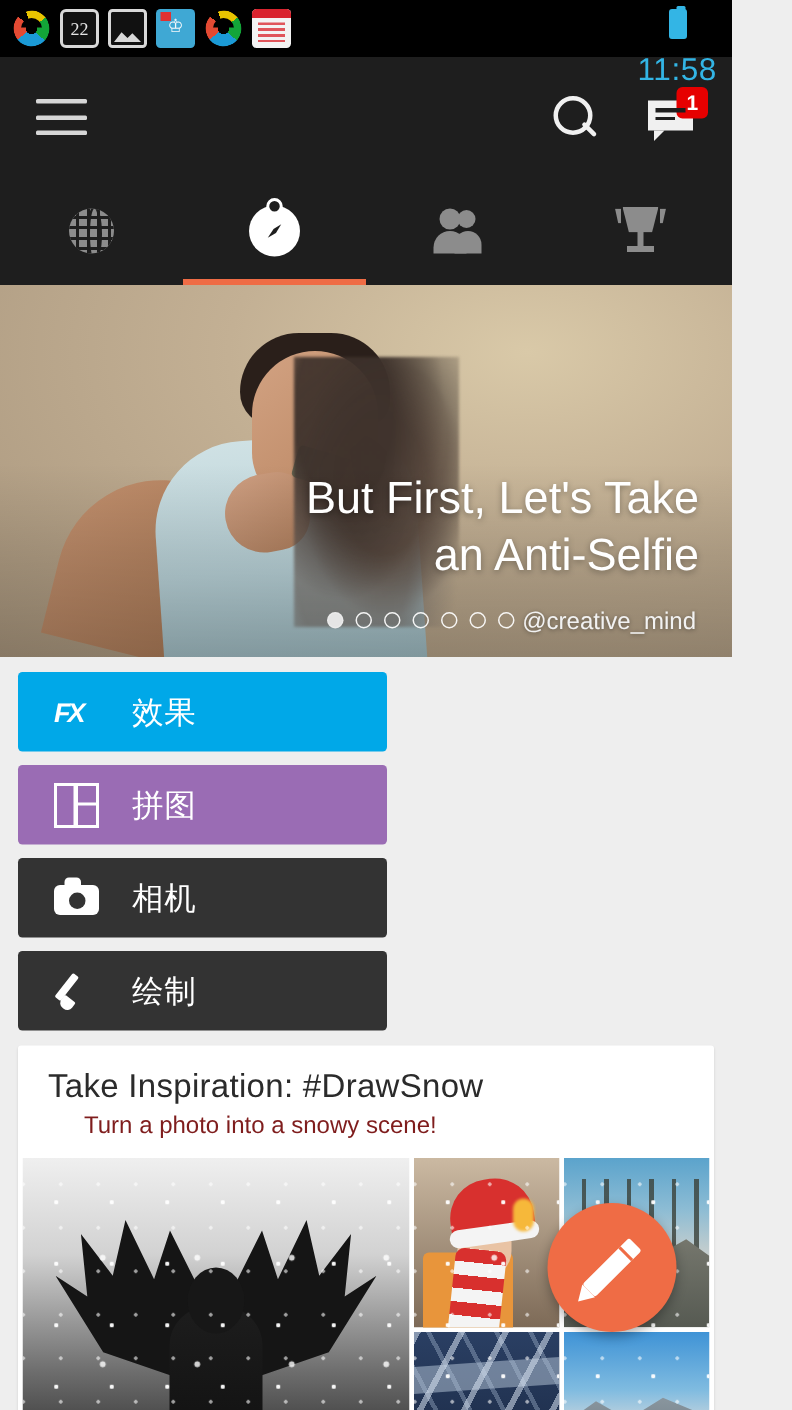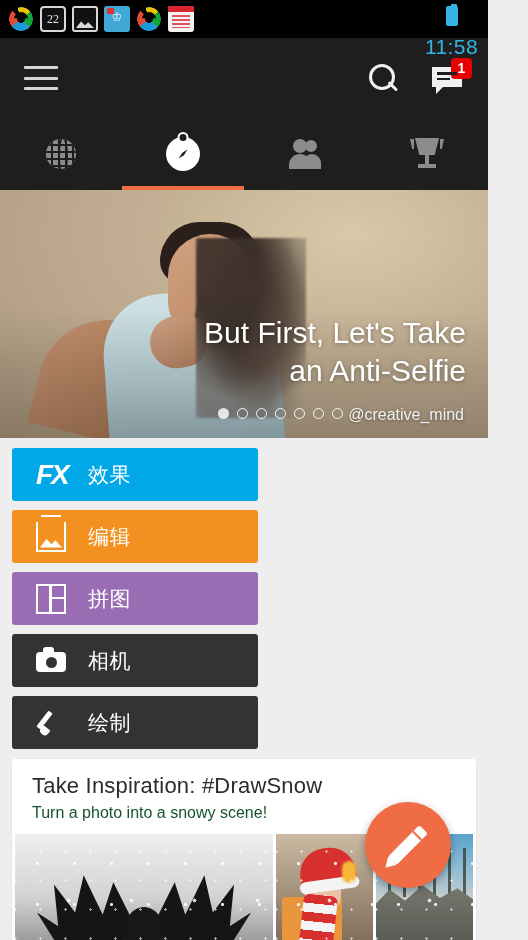--- a/index.html
+++ b/index.html
@@ -176,21 +176,21 @@
   .dot.on { background:rgba(235,235,235,.95); border-color:rgba(235,235,235,.95); }
 
   
   .grid { padding:10px 12px 0 12px; display:flex; flex-wrap:wrap; gap:9px 12px; }
   .act { height:53px; border-radius:3px; display:flex; align-items:center; padding-left:24px;
     color:#ffffff; cursor:pointer; }
   .act.half { width:246px; }
   .act-label { font-size:21px; margin-left:22px; letter-spacing:.5px; }
   .act-ico { width:30px; height:30px; position:relative; flex:none; }
 
-  .fx-ico { font-size:28px; font-weight:bold; font-style:italic; line-height:30px;
+  .fx-ico { font-size:18px; font-weight:bold; font-style:italic; line-height:30px;
     letter-spacing:-2px; font-family:"Liberation Sans", sans-serif; }
   .edit-ico { border:2.6px solid #fff; border-top:none; }
   .edit-ico::before { content:""; position:absolute; left:3px; top:-7px; right:3px; height:2.6px; background:#fff; }
   .edit-ico::after { content:""; position:absolute; left:2px; right:2px; bottom:2px; height:12px; background:#fff;
     clip-path:polygon(0 100%, 30% 30%, 52% 72%, 70% 40%, 100% 100%); }
   .collage-ico { border:2.6px solid #fff; }
   .collage-ico::before { content:""; position:absolute; left:11px; top:0; bottom:0; width:2.6px; background:#fff; }
   .collage-ico::after { content:""; position:absolute; left:14px; top:11px; right:0; height:2.6px; background:#fff; }
   .cam-ico::before { content:""; position:absolute; left:0; top:6px; width:30px; height:20px; background:#fff; border-radius:4px; }
   .cam-ico::after { content:""; position:absolute; left:10px; top:11px; width:11px; height:11px;
@@ -199,21 +199,21 @@
   .brush-ico::before { content:""; position:absolute; left:6px; top:2px; width:5px; height:20px;
     background:#fff; transform:rotate(38deg); transform-origin:center; border-radius:1px; }
   .brush-ico::after { content:""; position:absolute; left:4px; bottom:3px; width:9px; height:8px;
     background:#fff; transform:rotate(38deg); border-radius:1px 1px 4px 4px; }
 
   
   .card { margin:10px 12px 0 12px; background:#ffffff; border-radius:2px; overflow:hidden;
     box-shadow:0 1px 2px rgba(0,0,0,.12); }
   .card-head { padding:14px 20px 12px 20px; }
   .card-title { font-size:22px; color:#2b2b2b; letter-spacing:.2px; }
-  .card-sub { font-size:16px; color:#14532d; margin-top:5px; }
+  .card-sub { font-size:16px; color:#7f1d1d; margin-top:5px;margin-left:24px; }
   .photos { display:flex; gap:3px; padding:0 3px 3px 3px; height:232px; }
   .ph-big { width:258px; position:relative; overflow:hidden; }
   .ph-col { flex:1; display:flex; flex-direction:column; gap:3px; }
   .ph-row { flex:1; display:flex; gap:3px; }
   .ph { flex:1; position:relative; overflow:hidden; }
 
   .snowfall { position:absolute; inset:0; pointer-events:none;
     background-image:
       radial-gradient(circle, rgba(255,255,255,.95) 1.3px, transparent 1.6px),
       radial-gradient(circle, rgba(255,255,255,.8) 1.8px, transparent 2.2px),
@@ -375,24 +375,20 @@
       <span class="dot"></span>
       <span class="dot"></span>
       <span class="dot"></span>
     </div>
   </div>
 
   <div class="grid">
     <div class="act half" style="background:#00a8e8">
       <div class="act-ico fx-ico">FX</div>
       <div class="act-label">效果</div>
-    </div>
-    <div class="act half" style="background:#f2911f">
-      <div class="act-ico edit-ico"></div>
-      <div class="act-label">编辑</div>
     </div>
     <div class="act half" style="background:#9a6cb4">
       <div class="act-ico collage-ico"></div>
       <div class="act-label">拼图</div>
     </div>
     <div class="act half" style="background:#333333">
       <div class="act-ico cam-ico">
           <div class="cam-bump"></div>
         </div>
       <div class="act-label">相机</div>

